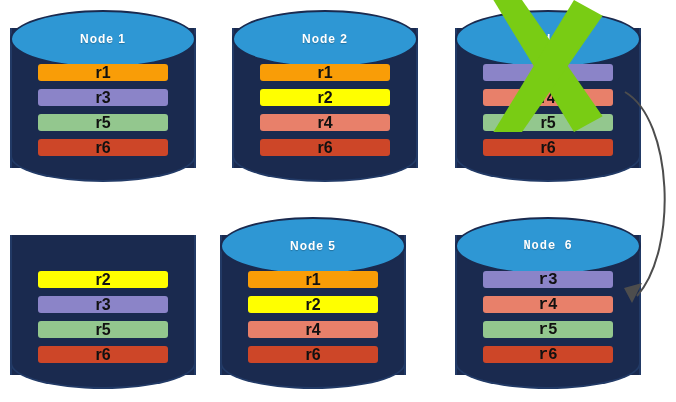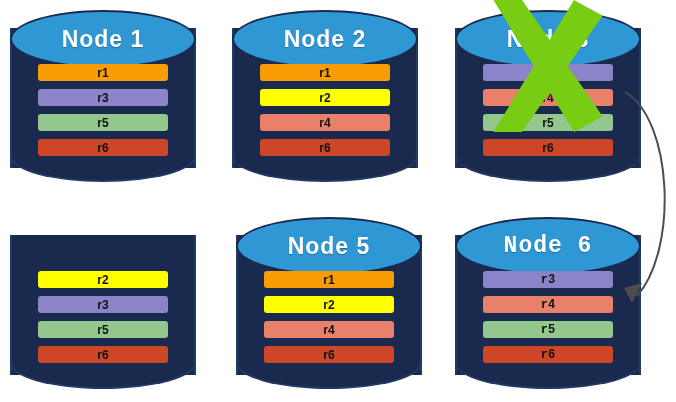--- a/index.html
+++ b/index.html
@@ -34,39 +34,39 @@
     position:absolute;left:0;top:4px;width:186px;height:58px;
     background:#2e97d4;
     border:2px solid #1a2a4f;
     border-radius:50%;
     box-sizing:border-box;
     display:flex;align-items:center;justify-content:center;
   }
   .node-label{
     position:relative;
     color:#ffffff;
-    font-size:23px;
+    font-size:12px;
     font-weight:bold;
     letter-spacing:1px;
     text-shadow:0 1px 1px rgba(0,0,0,.25);
     white-space:nowrap;
     z-index:2;
   }
 
   
   .rows{
     position:absolute;left:28px;top:58px;width:130px;
     z-index:3;
   }
   .row{
     height:17px;
     margin-bottom:8px;
     border-radius:3px;
     display:flex;align-items:center;justify-content:center;
-    font-size:12px;
+    font-size:16px;
     font-weight:bold;
     color:#111111;
     line-height:1;
   }
 
   
   .xmark{
     position:absolute;
     left:28px;top:-6px;
     width:130px;height:132px;
@@ -130,21 +130,21 @@
     <div class="node" style="left: 10px; top: 213px;">
       <div class="cyl-body"></div>
       <div class="cyl-bottom"></div>
       <div class="rows">
         <div class="row" style="background: rgb(255, 255, 0);">r2</div>
         <div class="row" style="background: rgb(139, 132, 200);">r3</div>
         <div class="row" style="background: rgb(147, 199, 142);">r5</div>
         <div class="row" style="background: rgb(205, 70, 40);">r6</div>
       </div>
     </div>
-    <div class="node" style="left: 236px; top: 213px;">
+    <div class="node" style="left: 220px; top: 213px;">
       <div class="cyl-body"></div>
       <div class="cyl-bottom"></div>
       <div class="cyl-top">
         <div class="node-label">Node 5</div>
       </div>
       <div class="rows">
         <div class="row" style="background: rgb(249, 157, 7);">r1</div>
         <div class="row" style="background: rgb(255, 255, 0);">r2</div>
         <div class="row" style="background: rgb(232, 128, 106);">r4</div>
         <div class="row" style="background: rgb(205, 70, 40);">r6</div>

